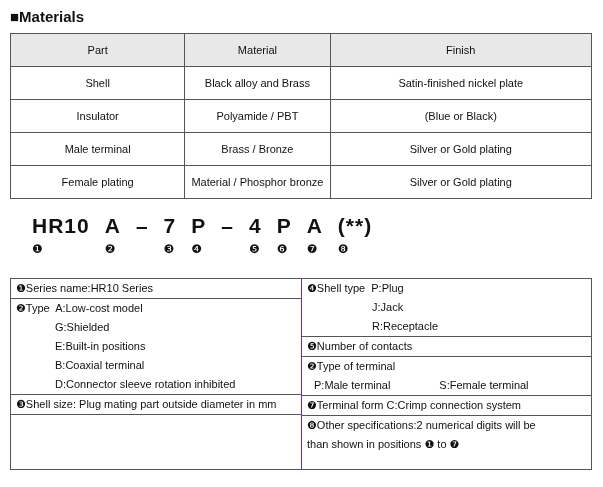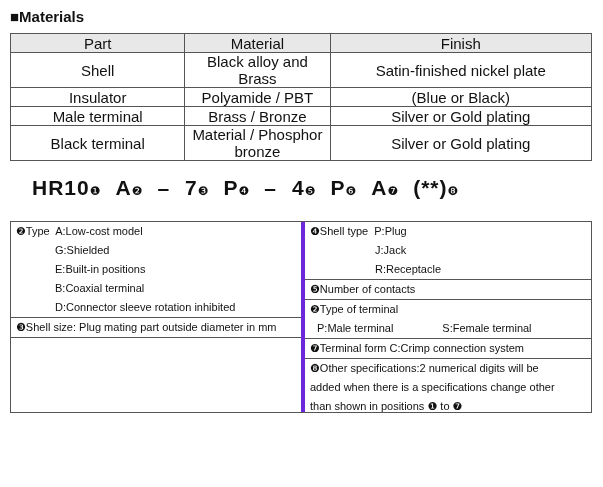--- a/index.html
+++ b/index.html
@@ -9,34 +9,34 @@
     font-family:"Liberation Sans","DejaVu Sans",sans-serif;
     color:#111;
   }
   .page { position:relative; width:603px; height:487px; padding:8px 11px 12px 10px; overflow:hidden; }
 
   .h-materials { font-size:15px; font-weight:bold; margin-bottom:8px; }
 
   table.materials { border-collapse:collapse; width:582px; table-layout:fixed; }
   table.materials th, table.materials td {
     border:1px solid #555; text-align:center; vertical-align:middle;
-    font-size:15px; height:19px; padding:0 4px; font-weight:normal;
+    font-size:11px; height:33px; padding:0 4px; font-weight:normal;
   }
   table.materials thead th { background:#e8e8e8; }
 
   .h-ordering { font-size:17px; font-weight:bold; margin-top:56px; }
 
   .code-row { display:flex; align-items:flex-start; margin:16px 0 0 22px; gap:15px; }
-  .code-item { display:flex; flex-direction:row; align-items:center; }
+  .code-item { display:flex; flex-direction:column; align-items:flex-start; }
   .code-text { font-size:21px; font-weight:bold; letter-spacing:1px; line-height:22px; white-space:pre; }
   .code-marker { font-size:12px; line-height:13px; margin-top:6px; min-height:13px; }
 
   .ordering-table { display:flex; width:582px; margin-top:22px; border:1px solid #555; height:192px; background:#fff; }
   .ot-col { width:50%; display:flex; flex-direction:column; }
-  .ot-col.right { border-left:4px solid #6d28d9; }
+  .ot-col.right { border-left:1px solid #6d28d9; }
   .ot-cell { border-bottom:1px solid #555; }
   .ot-col.right .ot-cell:last-child { border-bottom:none; }
   .ot-filler { flex:1; }
   .cell-line { height:19px; line-height:19px; font-size:11px; padding:0 5px; white-space:pre; overflow:hidden; }
   .ind-a { padding-left:44px; }
   .ind-p { padding-left:70px; }
   .ind-s { padding-left:12px; }
 </style>
 </head>
 <body>
@@ -68,21 +68,21 @@
         <td>Insulator</td>
         <td>Polyamide / PBT</td>
         <td>(Blue or Black)</td>
       </tr>
       <tr>
         <td>Male terminal</td>
         <td>Brass / Bronze</td>
         <td>Silver or Gold plating</td>
       </tr>
       <tr>
-        <td>Black terminal</td>
+        <td>Female plating</td>
         <td>Material / Phosphor bronze</td>
         <td>Silver or Gold plating</td>
       </tr>
     </tbody>
   </table>
 
 
   <div class="code-row">
     <div class="code-item">
       <div class="code-text">HR10</div>
@@ -123,20 +123,23 @@
     <div class="code-item">
       <div class="code-text">(**)</div>
       <div class="code-marker">❽</div>
     </div>
   </div>
 
   <div class="ordering-table">
 
     <div class="ot-col left">
       <div class="ot-cell">
+        <div class="cell-line">❶Series name:HR10 Series</div>
+      </div>
+      <div class="ot-cell">
         <div class="cell-line">❷Type  A:Low-cost model</div>
         <div class="cell-line ind-a">G:Shielded</div>
         <div class="cell-line ind-a">E:Built-in positions</div>
         <div class="cell-line ind-a">B:Coaxial terminal</div>
         <div class="cell-line ind-a">D:Connector sleeve rotation inhibited</div>
       </div>
       <div class="ot-cell">
         <div class="cell-line">❸Shell size: Plug mating part outside diameter in mm</div>
       </div>
       <div class="ot-filler"></div>
@@ -153,20 +156,19 @@
       </div>
       <div class="ot-cell">
         <div class="cell-line">❷Type of terminal</div>
         <div class="cell-line ind-s">P:Male terminal                S:Female terminal</div>
       </div>
       <div class="ot-cell">
         <div class="cell-line">❼Terminal form C:Crimp connection system</div>
       </div>
       <div class="ot-cell">
         <div class="cell-line">❽Other specifications:2 numerical digits will be</div>
-        <div class="cell-line">added when there is a specifications change other</div>
         <div class="cell-line">than shown in positions ❶ to ❼</div>
       </div>
     </div>
 
   </div>
 
 </div>
 
 </body></html>

